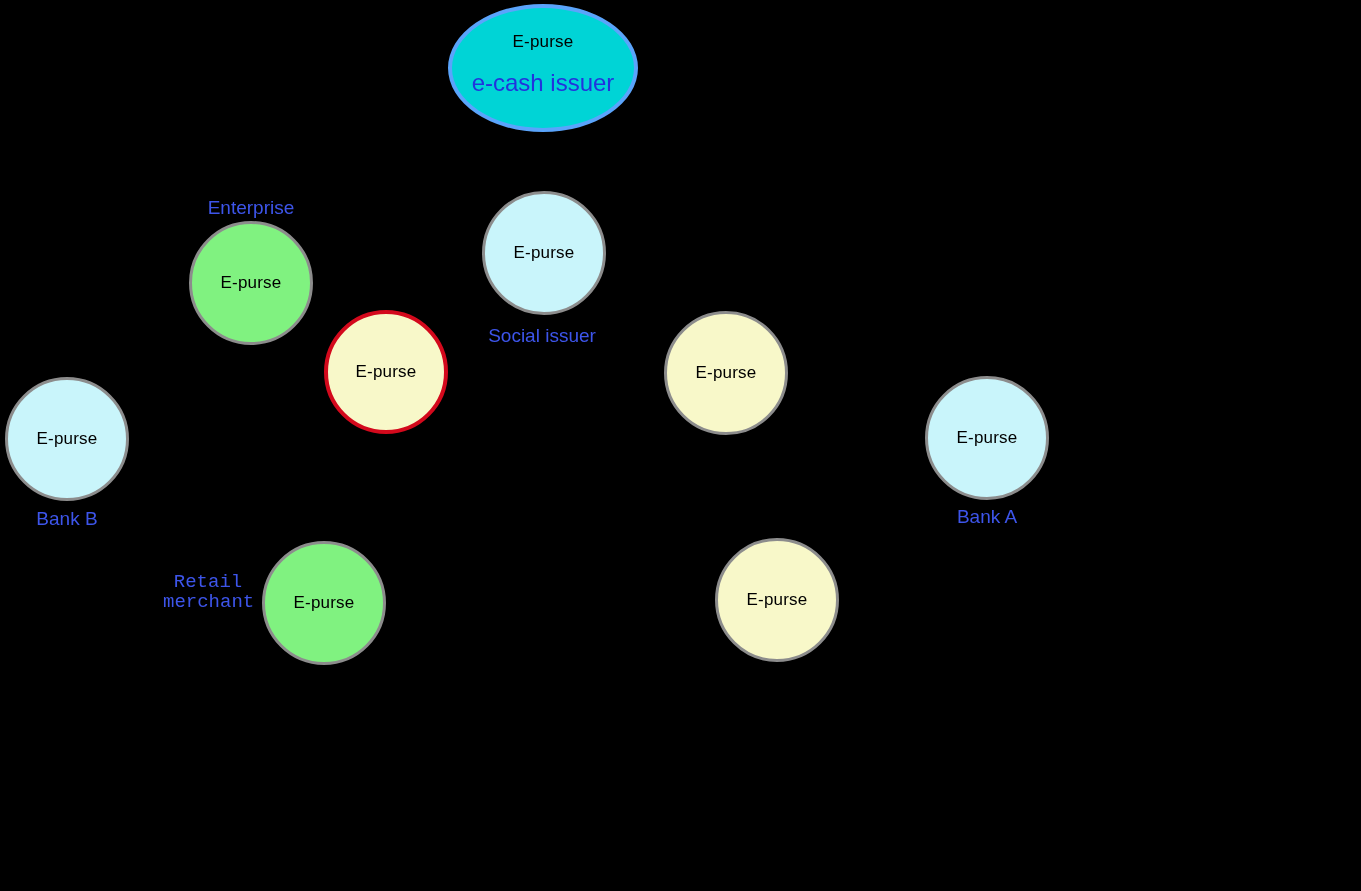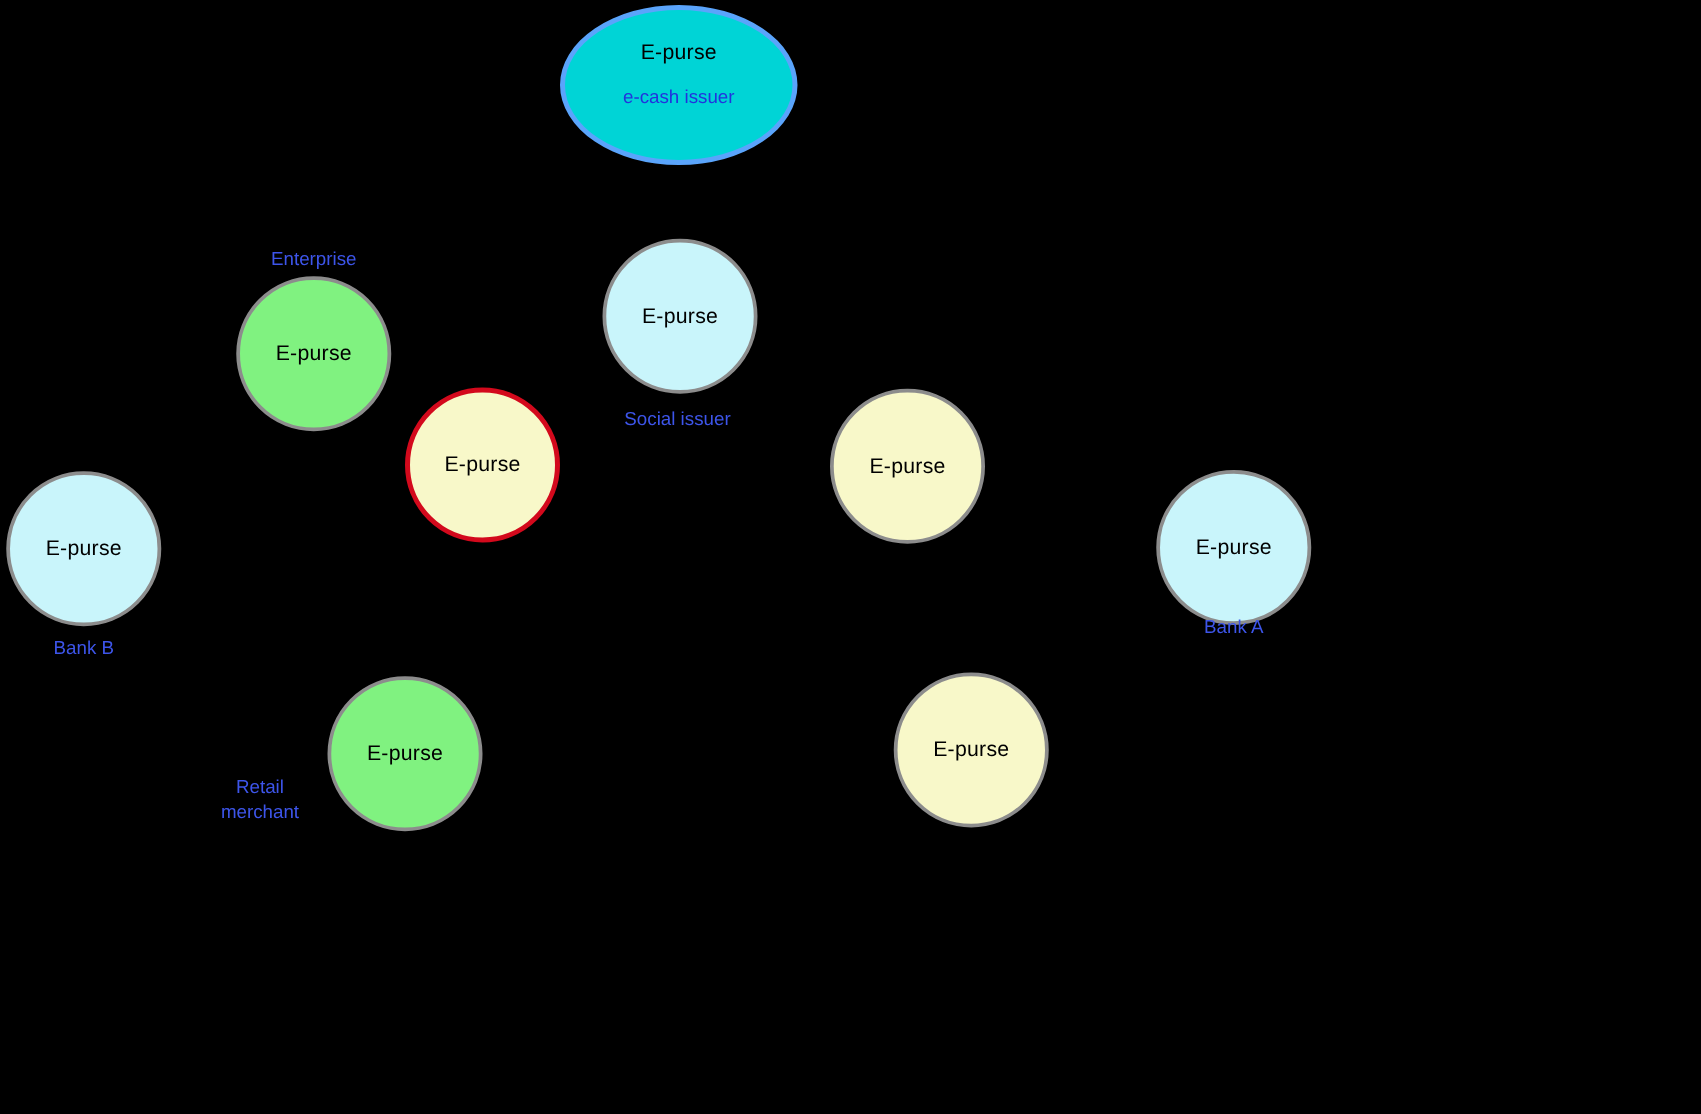--- a/index.html
+++ b/index.html
@@ -48,26 +48,26 @@
     background: #00d4d6;
     flex-direction: column;
     justify-content: flex-start;
   }
   .ellipse .node-label {
     margin-top: 24px;
   }
   .ellipse .node-sublabel {
     margin-top: 17px;
     color: #2233dd;
-    font-size: 15px;
+    font-size: 24px;
   }
   .caption {
     position: absolute;
     color: #3d55ea;
-    font-size: 15px;
+    font-size: 19px;
     line-height: 20px;
     white-space: nowrap;
     transform: translateX(-50%);
     text-align: center;
   }
   .caption.wrap {
     white-space: normal;
     width: 90px;
   }
 </style>
@@ -100,24 +100,24 @@
   </div>
   <div class="caption" style="left:67px; top:509px;">Bank B</div>
 
   <div class="node circle yellow" style="left:664px; top:311px;">
     <span class="node-label">E-purse</span>
   </div>
 
   <div class="node circle cyan" style="left:925px; top:376px;">
     <span class="node-label">E-purse</span>
   </div>
-  <div class="caption" style="left:987px; top:492px;">Bank A</div>
+  <div class="caption" style="left:987px; top:507px;">Bank A</div>
 
   <div class="node circle green" style="left:262px; top:541px;">
     <span class="node-label">E-purse</span>
   </div>
-  <div class="caption wrap" style="left:208px; top:620px;">Retail merchant</div>
+  <div class="caption wrap" style="left:208px; top:572px;font-family:Liberation Mono, monospace;">Retail merchant</div>
 
   <div class="node circle yellow" style="left:715px; top:538px;">
     <span class="node-label">E-purse</span>
   </div>
 
 </div>
 
 </body></html>

